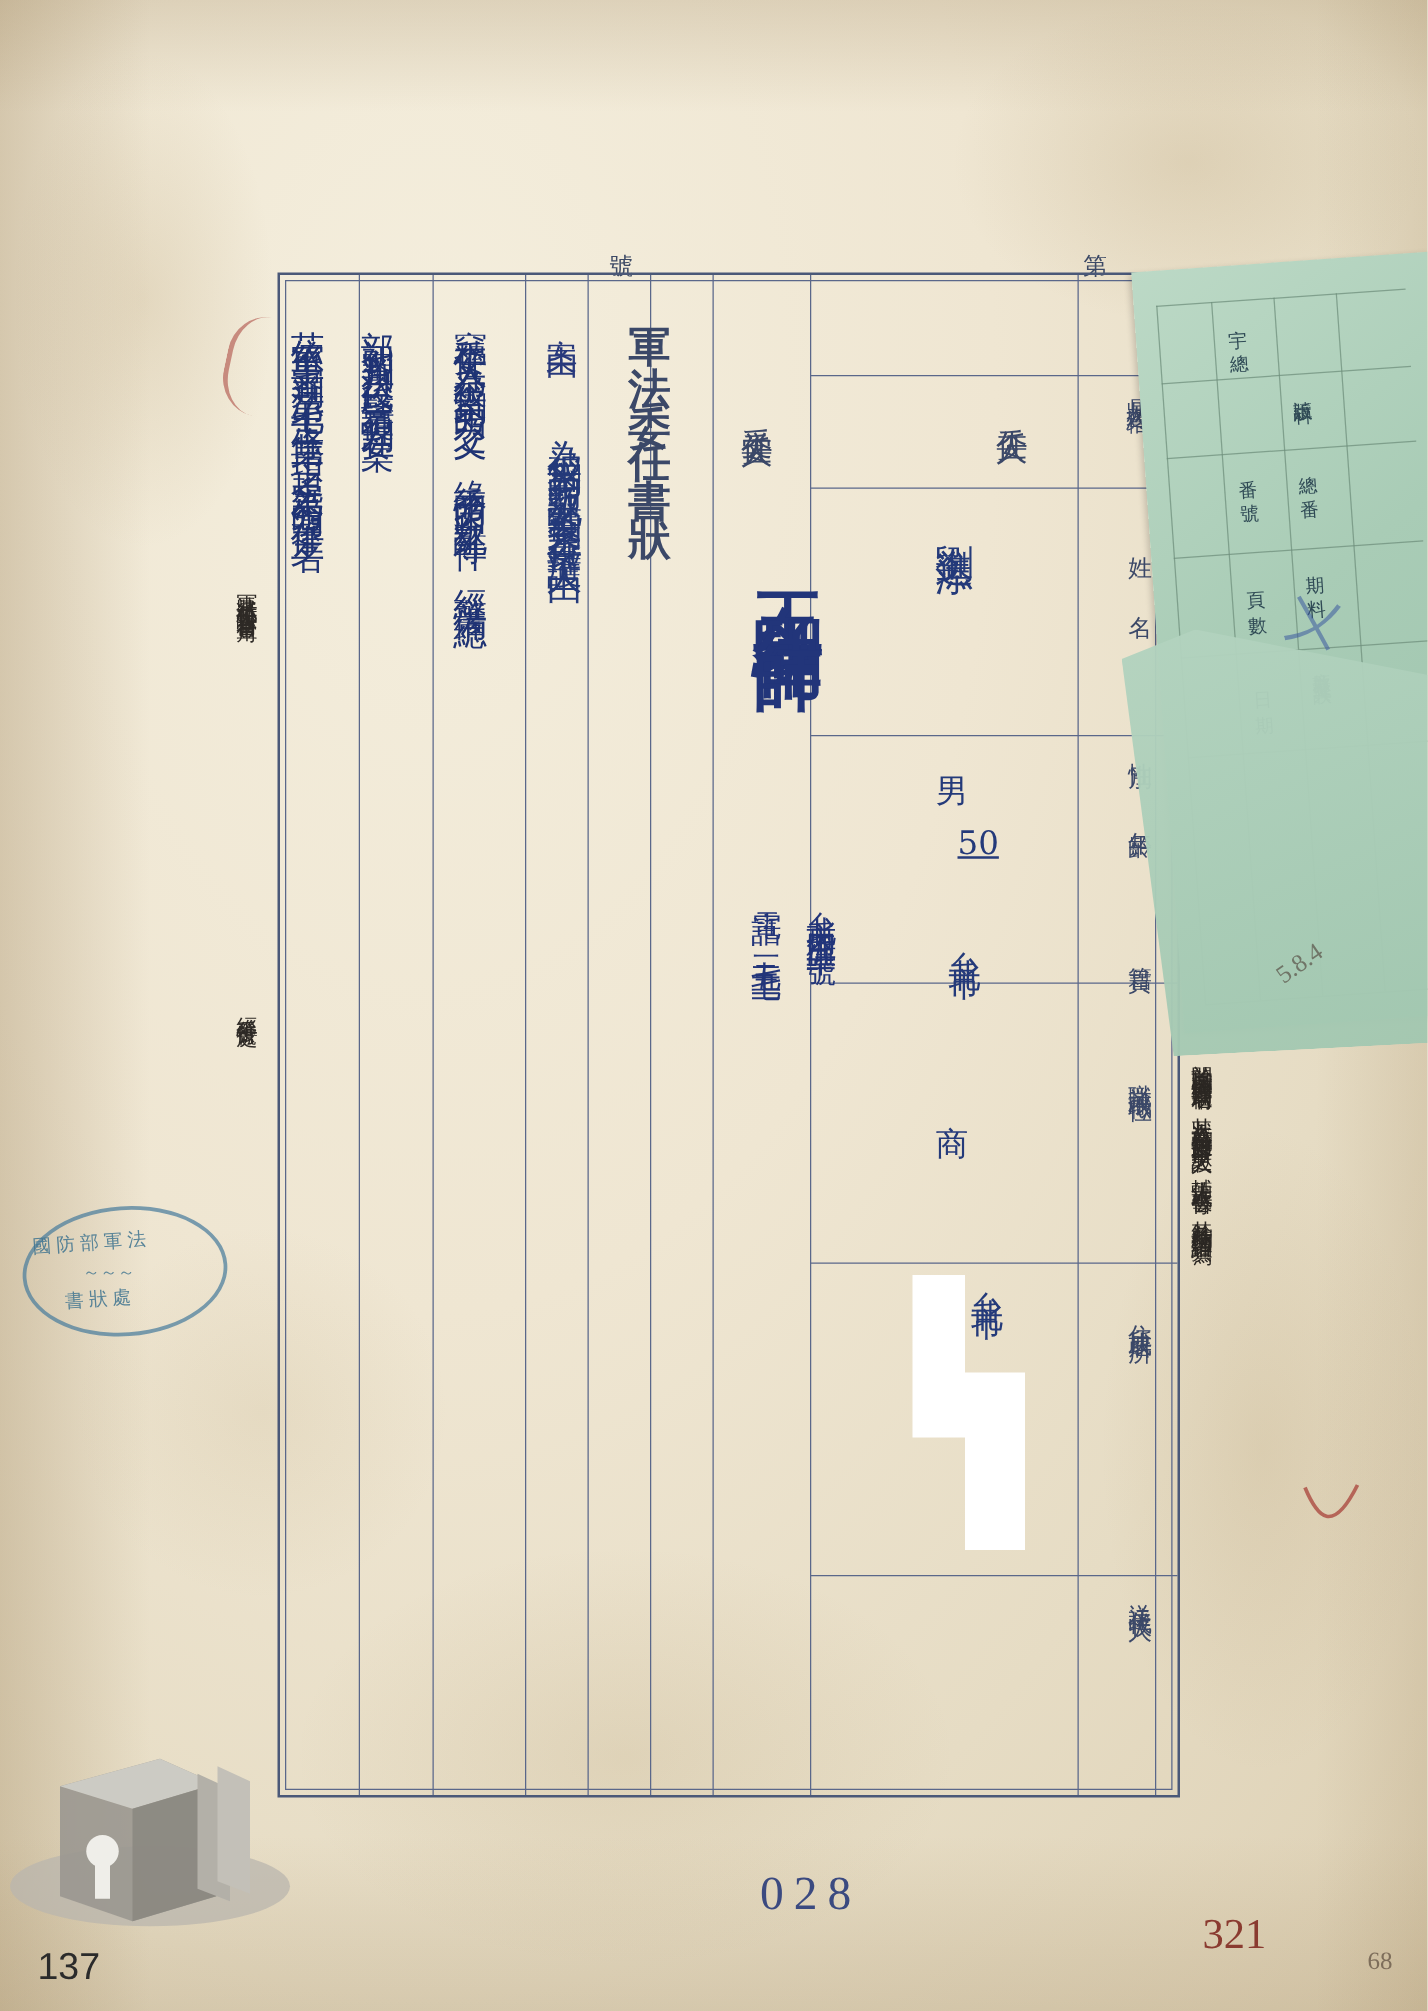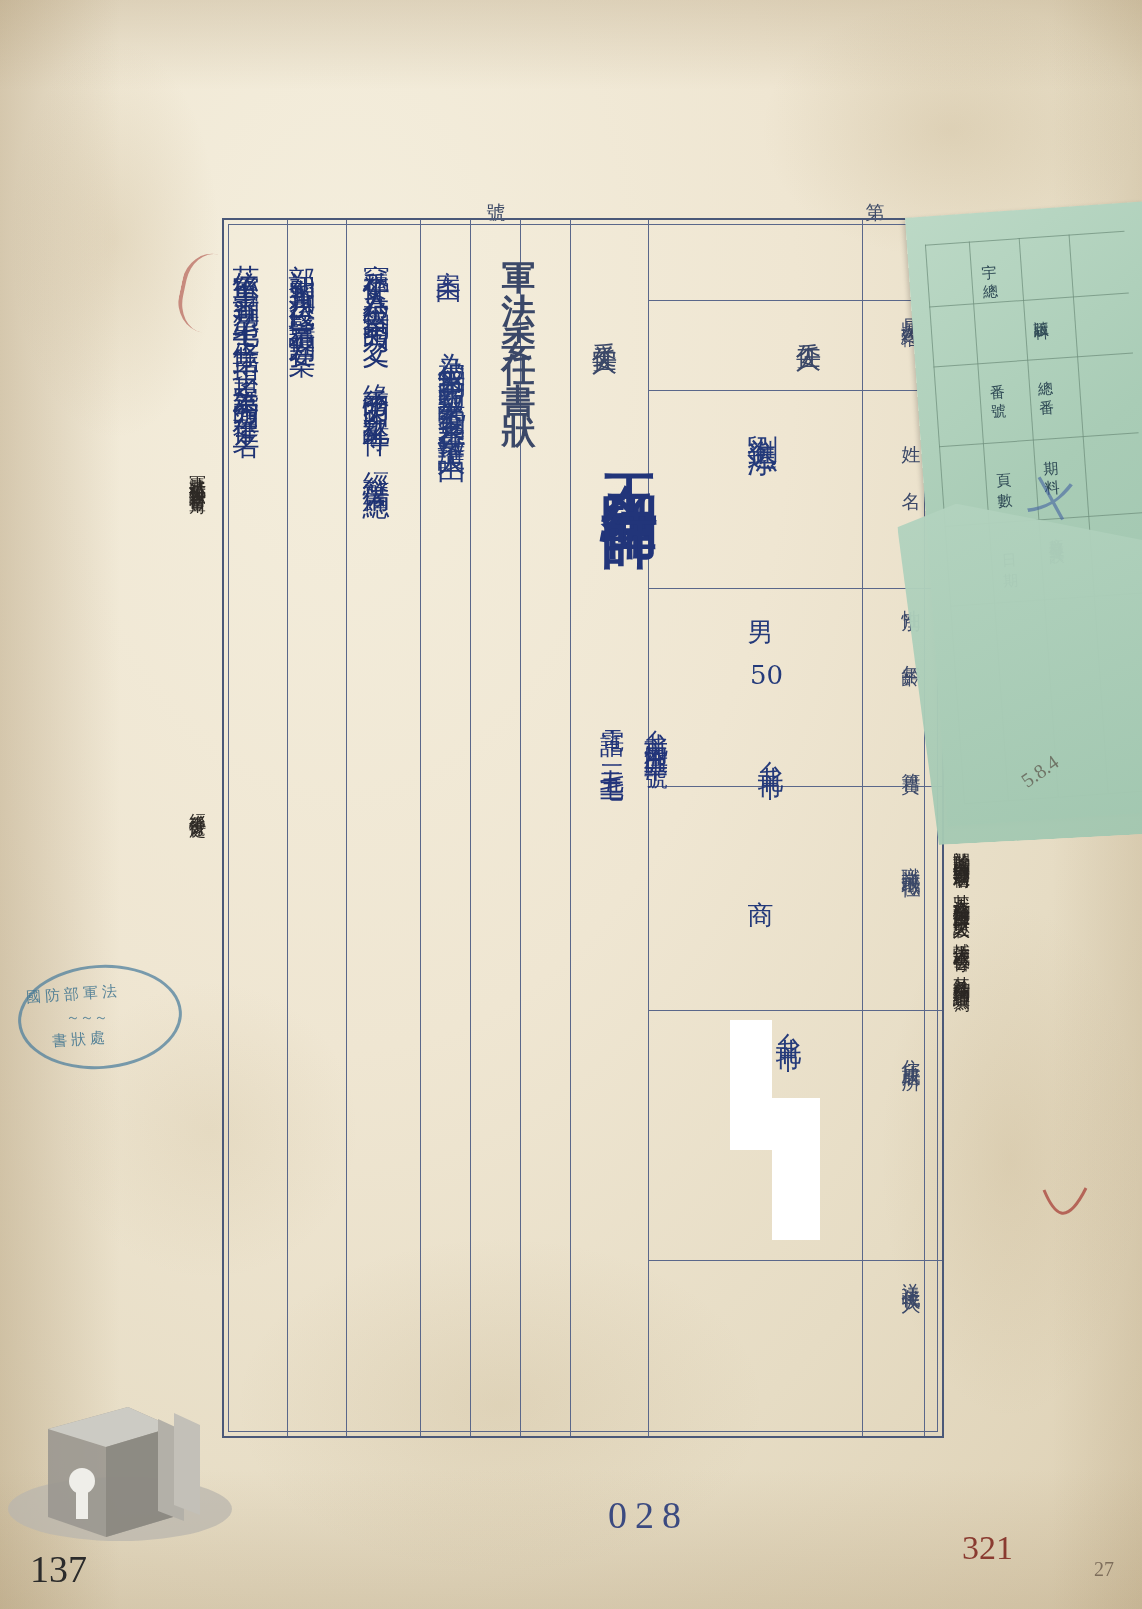--- a/index.html
+++ b/index.html
@@ -245,23 +245,23 @@
   .redact {
     position: absolute;
     background: #ffffff;
   }
 
   
   #folio-137 {
     position: absolute;
     left: 30px;
     bottom: 18px;
-    font-size: 38px;
+    font-size: 30px;
     color: #2b2b2b;
-    font-family: Liberation Serif, serif;
+    font-family: Liberation Sans, sans-serif;
   }
   #num-033 {
     position: absolute;
     left: 608px;
     bottom: 72px;
     font-size: 38px;
     color: #3b4a80;
     font-family: "Liberation Serif", serif;
     letter-spacing: 8px;
   }
@@ -380,21 +380,21 @@
   <div class="col-head vtext" style="left:898px; top:758px; font-size:19px;">籍貫</div>
   <div class="col-head vtext" style="left:898px; top:852px; font-size:19px;">職業或職位</div>
   <div class="col-head vtext" style="left:898px; top:1045px; font-size:19px;">住所或居所</div>
   <div class="col-head vtext" style="left:898px; top:1268px; font-size:19px;">送達代收人</div>
 
   <div class="col-head vtext" style="left:792px; top:322px; font-size:25px;">委任人</div>
   <div class="col-head vtext" style="left:588px; top:322px; font-size:25px;">受委任人</div>
 
   <div class="hand hand-lg vtext" style="left:742px; top:410px;">劉進添</div>
   <div class="hand hand-md vtext" style="left:744px; top:600px;">男</div>
-  <div class="hand hand-md" style="left:750px; top:660px; letter-spacing:0;">50</div>
+  <div class="hand hand-md" style="left:766px; top:660px; letter-spacing:0;text-decoration:underline;">50</div>
   <div class="hand hand-md vtext" style="left:754px; top:740px;">台北市</div>
   <div class="hand hand-md vtext" style="left:744px; top:880px;">商</div>
   <div class="hand hand-md vtext" style="left:772px; top:1012px;">台北市</div>
 
   <div class="redact" style="left:730px; top:1020px; width:42px; height:130px;"></div>
   <div class="redact" style="left:772px; top:1098px; width:48px; height:142px;"></div>
 
   <div id="lawyer-name" class="vtext">王名馴律師</div>
   <div id="lawyer-addr" class="vtext">台北市內江街五十二號</div>
   <div id="lawyer-phone" class="vtext">電話：三七五七二二</div>
@@ -453,15 +453,15 @@
     <path d="M98 58 L165 38 L165 128 L98 148 Z" fill="#8b8881" opacity="0.9"></path>
     <path d="M150 30 L176 42 L176 132 L150 122 Z" fill="#b3b0a8"></path>
     <path d="M166 24 L192 36 L192 126 L166 116 Z" fill="#c3c0b8"></path>
     <circle cx="74" cy="92" r="13" fill="#efeee9"></circle>
     <rect x="68" y="96" width="12" height="34" fill="#efeee9"></rect>
   </svg>
 
   <div id="folio-137">137</div>
   <div id="num-033">028</div>
   <div id="num-206">321</div>
-  <div id="num-48">27</div>
+  <div id="num-48">68</div>
 
 </div>
 
 </body></html>

